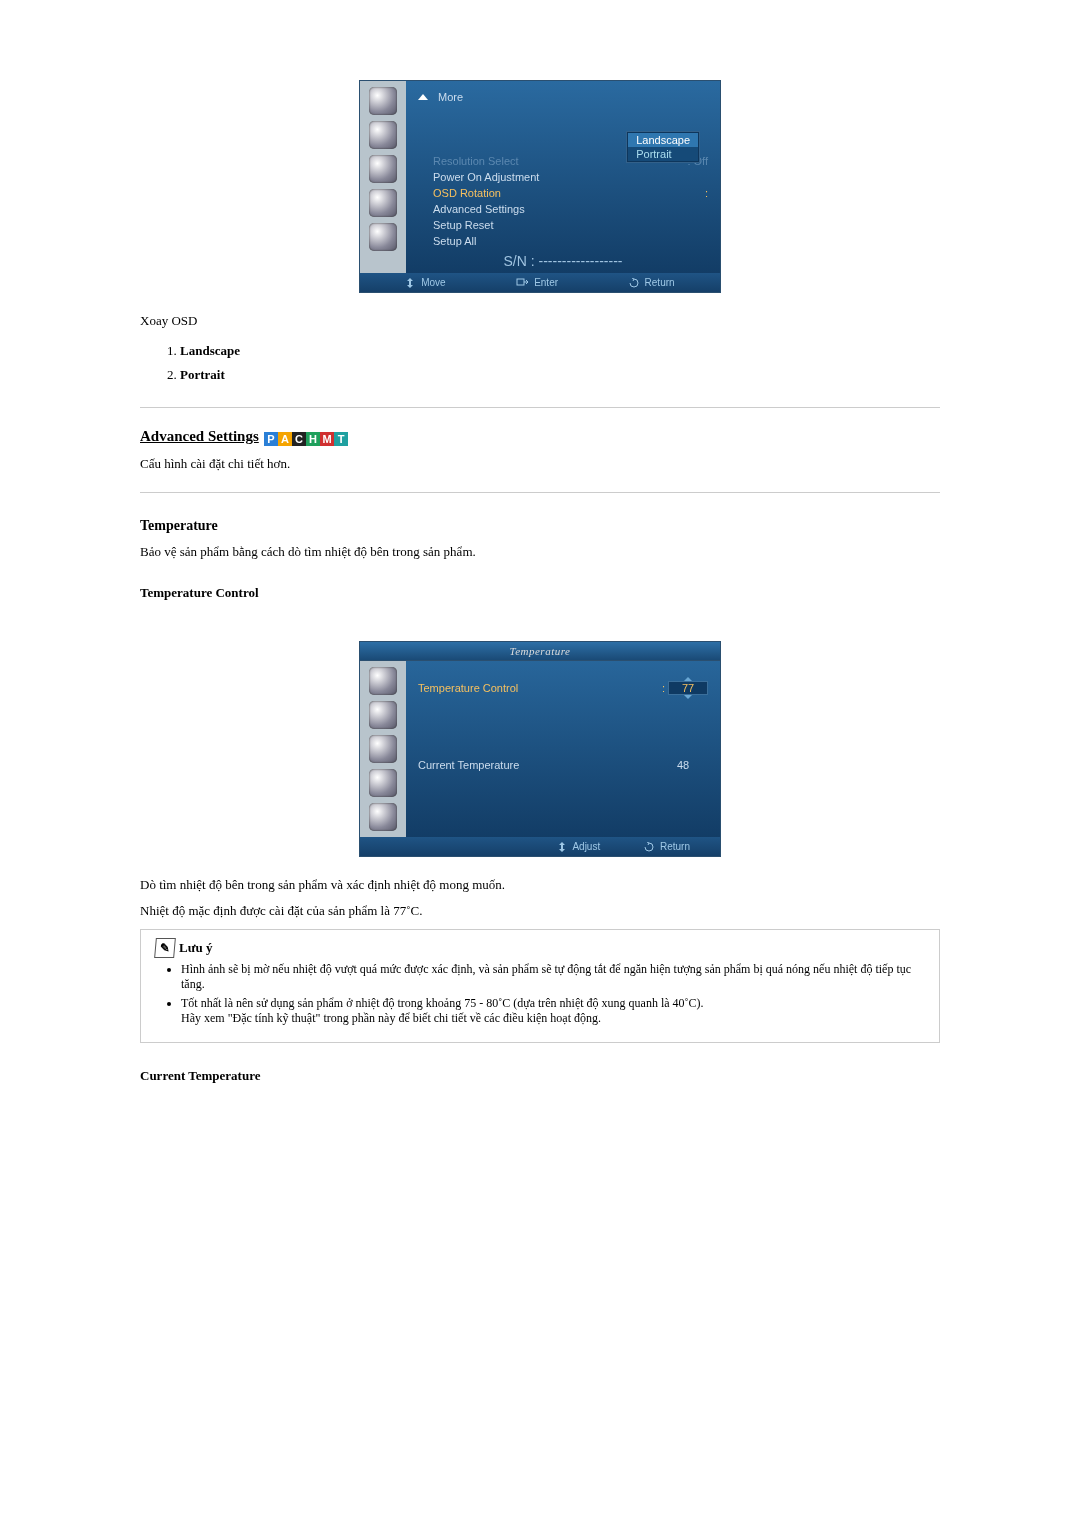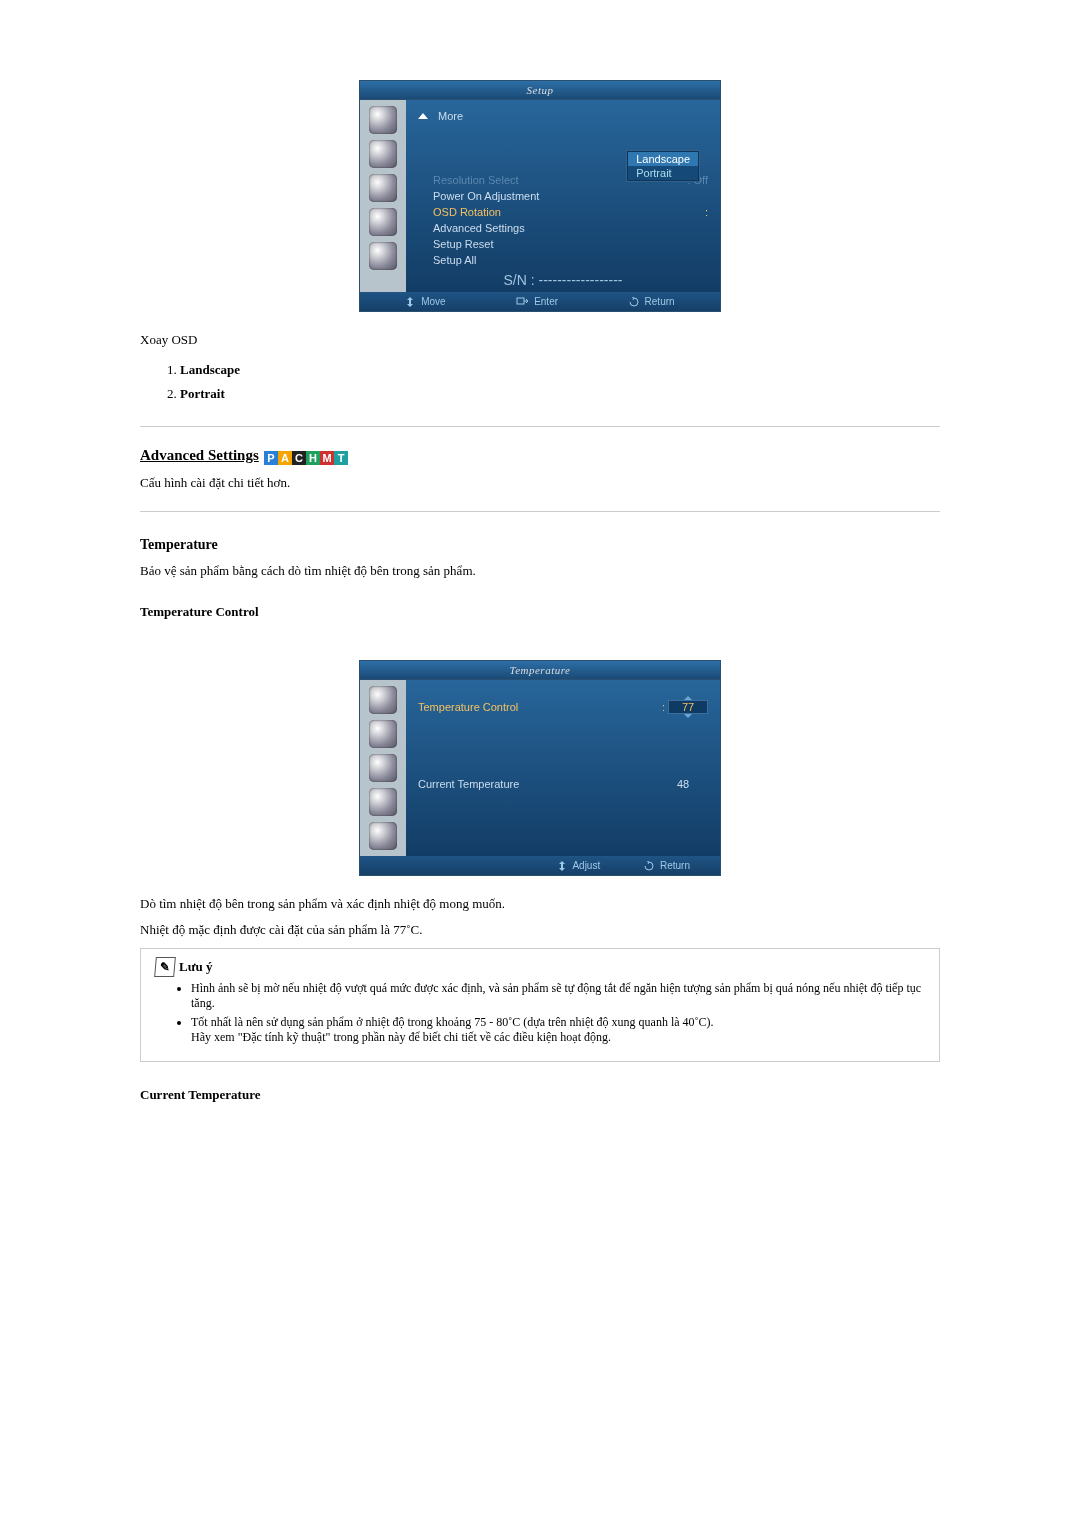--- a/index.html
+++ b/index.html
@@ -161,38 +161,37 @@
     padding: 8px 14px 12px;
     margin: 10px 0;
   }
   .note-box .note-head {
     font-weight: bold;
     display: flex;
     align-items: center;
     gap: 4px;
     margin-bottom: 4px;
   }
-  .note-box ul { margin: 0 0 0 36px; padding: 0; }
+  .note-box ul { margin: 0 0 0 26px; padding: 0; }
   .note-box li { margin: 4px 0; font-size: 12px; }
   .pencil-icon {
     width: 18px; height: 18px;
     border: 1px solid #555;
     display: inline-flex;
     align-items: center; justify-content: center;
     font-size: 12px;
     transform: skewX(-5deg);
   }
 </style>
 </head>
 <body>
 
 <div class="page">
 
   <div class="osd">
-    <div class="osd-title">Setup</div>
     <div class="osd-body">
       <div class="osd-left">
         <div class="osd-icon"></div>
         <div class="osd-icon"></div>
         <div class="osd-icon"></div>
         <div class="osd-icon"></div>
         <div class="osd-icon"></div>
       </div>
       <div class="osd-right">
         <div class="menu-row">

